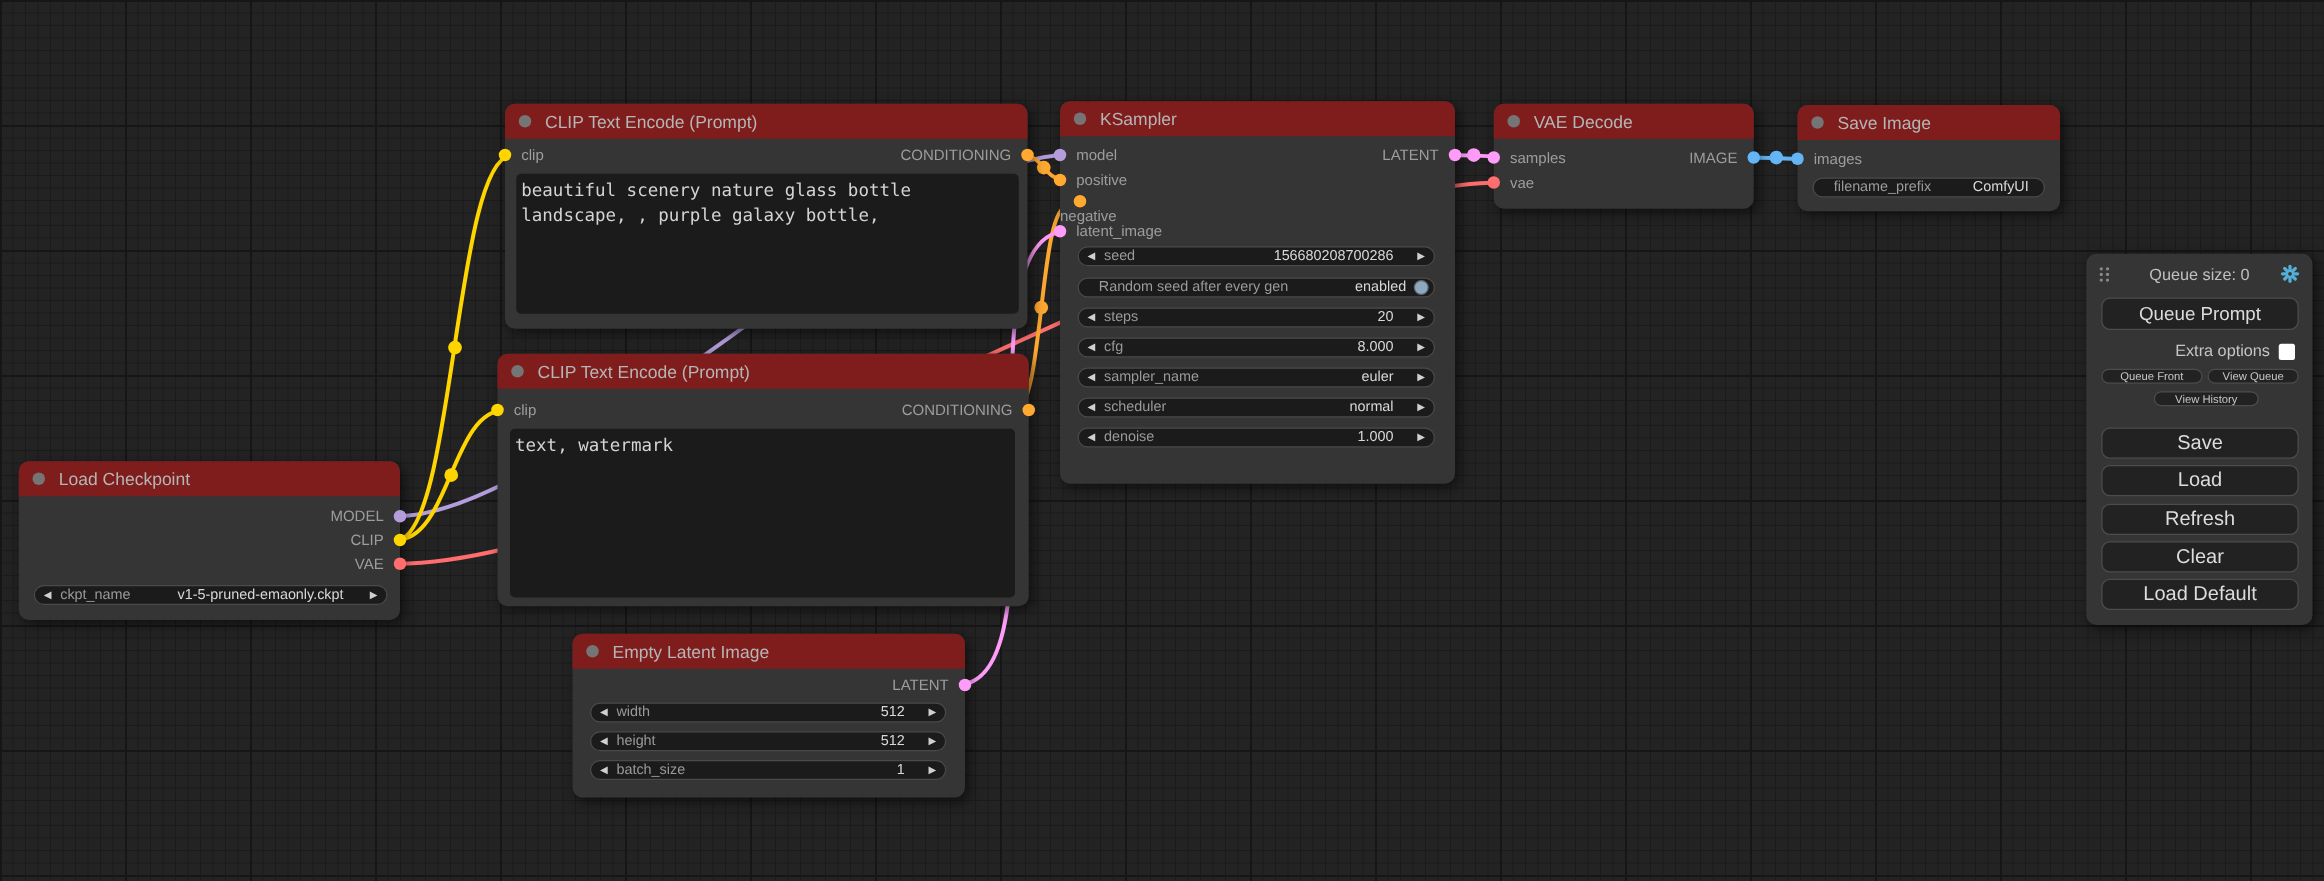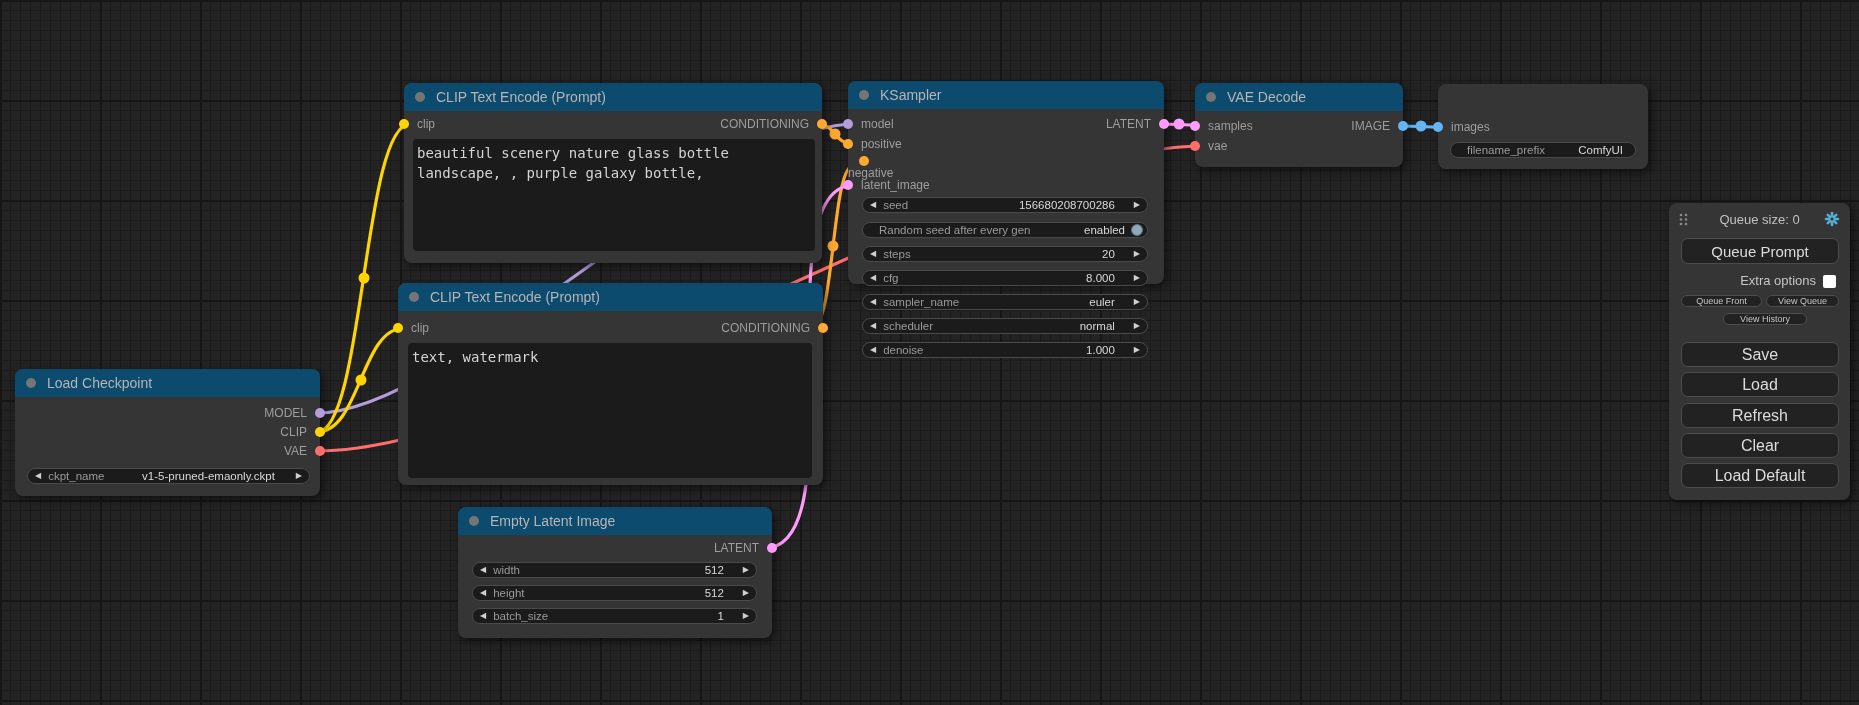--- a/index.html
+++ b/index.html
@@ -14,21 +14,21 @@
       linear-gradient(90deg,#1b1b1b 1px, transparent 1px);
     background-size:100px 100px,100px 100px,10px 10px,10px 10px;
   }
   svg.wires{position:absolute;left:0;top:0;z-index:1;}
   .node{
     position:absolute;background:#353535;border-radius:8px;z-index:2;
     box-shadow:3px 3px 10px rgba(0,0,0,.55);
     color:#b9b9b9;
   }
   .ntitle{
-    height:28px;background:#0c4a6e;border-radius:8px 8px 0 0;
+    height:28px;background:#7f1d1d;border-radius:8px 8px 0 0;
     display:flex;align-items:center;padding-left:11px;
     font-size:14px;color:#b5b5b5;white-space:nowrap;
   }
   .ndot{width:10px;height:10px;border-radius:50%;background:#757575;flex:0 0 auto;}
   .ntext{margin-left:11px;}
   .prow{position:absolute;height:18px;display:flex;align-items:center;font-size:12px;color:#9d9d9d;white-space:nowrap;}
   .prow.in{left:0;}
   .prow.out{right:0;flex-direction:row-reverse;}
   .pdot{width:10px;height:10px;border-radius:50%;flex:0 0 auto;}
   .prow.in .pdot{margin-left:-5px;margin-right:8px;}
@@ -176,21 +176,21 @@
       <span class="warrow">▶</span>
     </div>
     <div class="widget" style="left:14px;top:101px;width:285px;">
       <span class="warrow">◀</span>
       <span class="wlabel">batch_size</span>
       <span class="wvalue" style="margin-right:12px;">1</span>
       <span class="warrow">▶</span>
     </div>
   </div>
 
-  <div class="node" style="left:848px;top:81px;width:316px;height:203px;">
+  <div class="node" style="left:848px;top:81px;width:316px;height:306px;">
     <div class="ntitle">
       <span class="ndot"></span>
       <span class="ntext">KSampler</span>
     </div>
     <div class="prow in" style="top:34px;">
       <span class="pdot c-model"></span>
       <span>model</span>
     </div>
     <div class="prow in" style="top:54px;">
       <span class="pdot c-cond"></span>
@@ -265,20 +265,24 @@
       <span class="pdot c-vae"></span>
       <span>vae</span>
     </div>
     <div class="prow out" style="top:34px;">
       <span class="pdot c-image"></span>
       <span>IMAGE</span>
     </div>
   </div>
 
   <div class="node" style="left:1438px;top:84px;width:210px;height:85px;">
+    <div class="ntitle">
+      <span class="ndot"></span>
+      <span class="ntext">Save Image</span>
+    </div>
     <div class="prow in" style="top:34px;">
       <span class="pdot c-image"></span>
       <span>images</span>
     </div>
     <div class="widget noarrows" style="left:12px;top:58px;width:186px;">
       <span class="wlabel">filename_prefix</span>
       <span class="wvalue" style="margin-right:8px;">ComfyUI</span>
     </div>
   </div>
 

